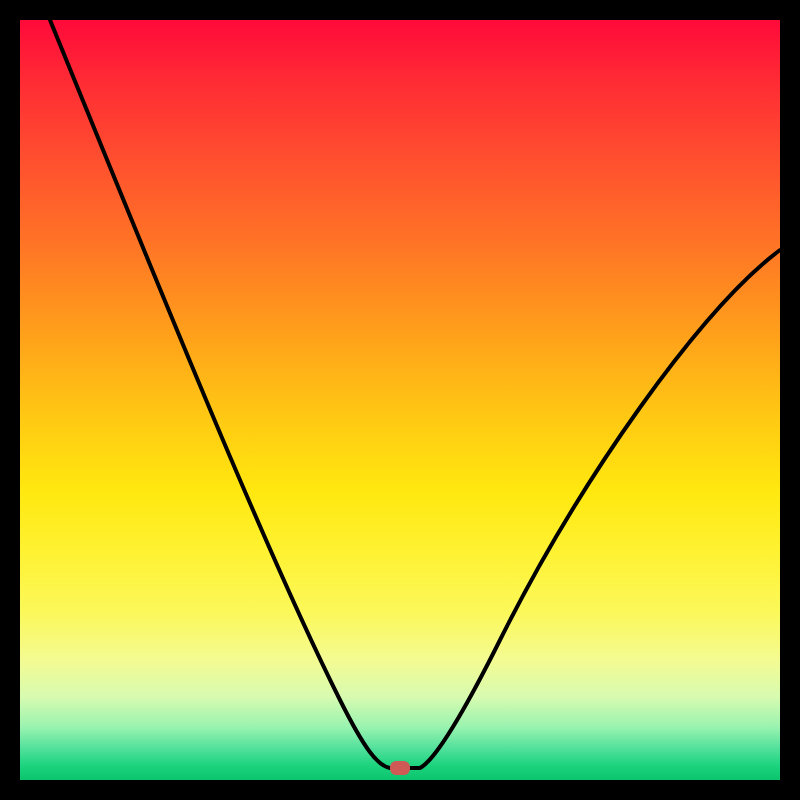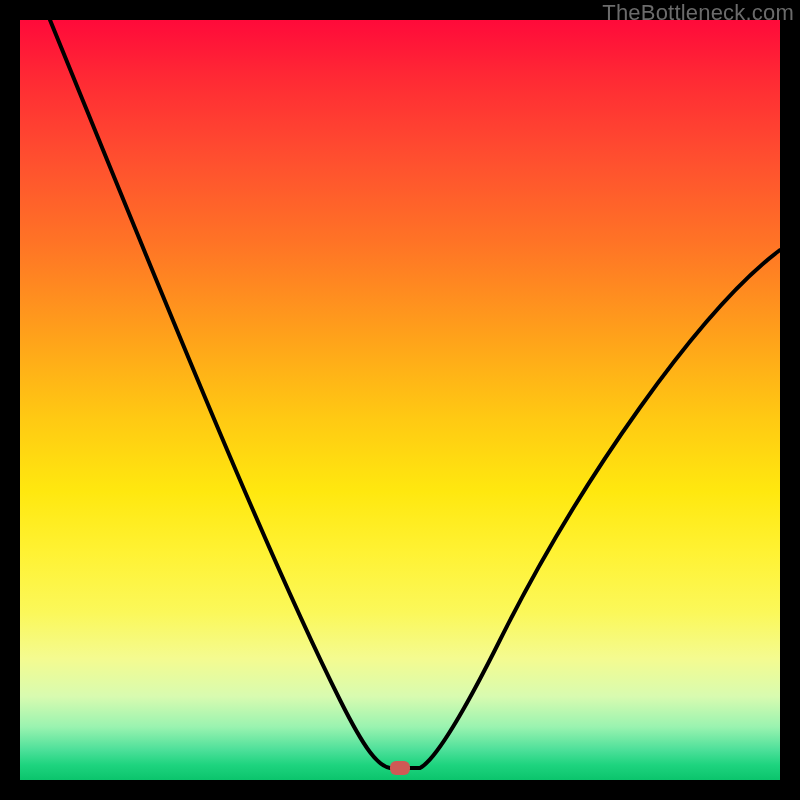--- a/index.html
+++ b/index.html
@@ -77,15 +77,14 @@
   <div class="plot-area">
 
     <svg class="curve" viewBox="0 0 760 760" preserveAspectRatio="none">
       <path fill="none" stroke="#000000" stroke-width="4" stroke-linecap="round" d="M 30 0 C 120 220, 240 520, 320 680 C 345 730, 358 746, 370 748 L 400 748 C 415 740, 440 700, 480 620 C 560 460, 680 290, 760 230"></path>
     </svg>
 
     <div class="marker" style="left: 370px; top: 740.84px;"></div>
 
   </div>
 
-  <div class="watermark">TheBottleneck.com</div>
 
 </div>
 
 </body></html>

